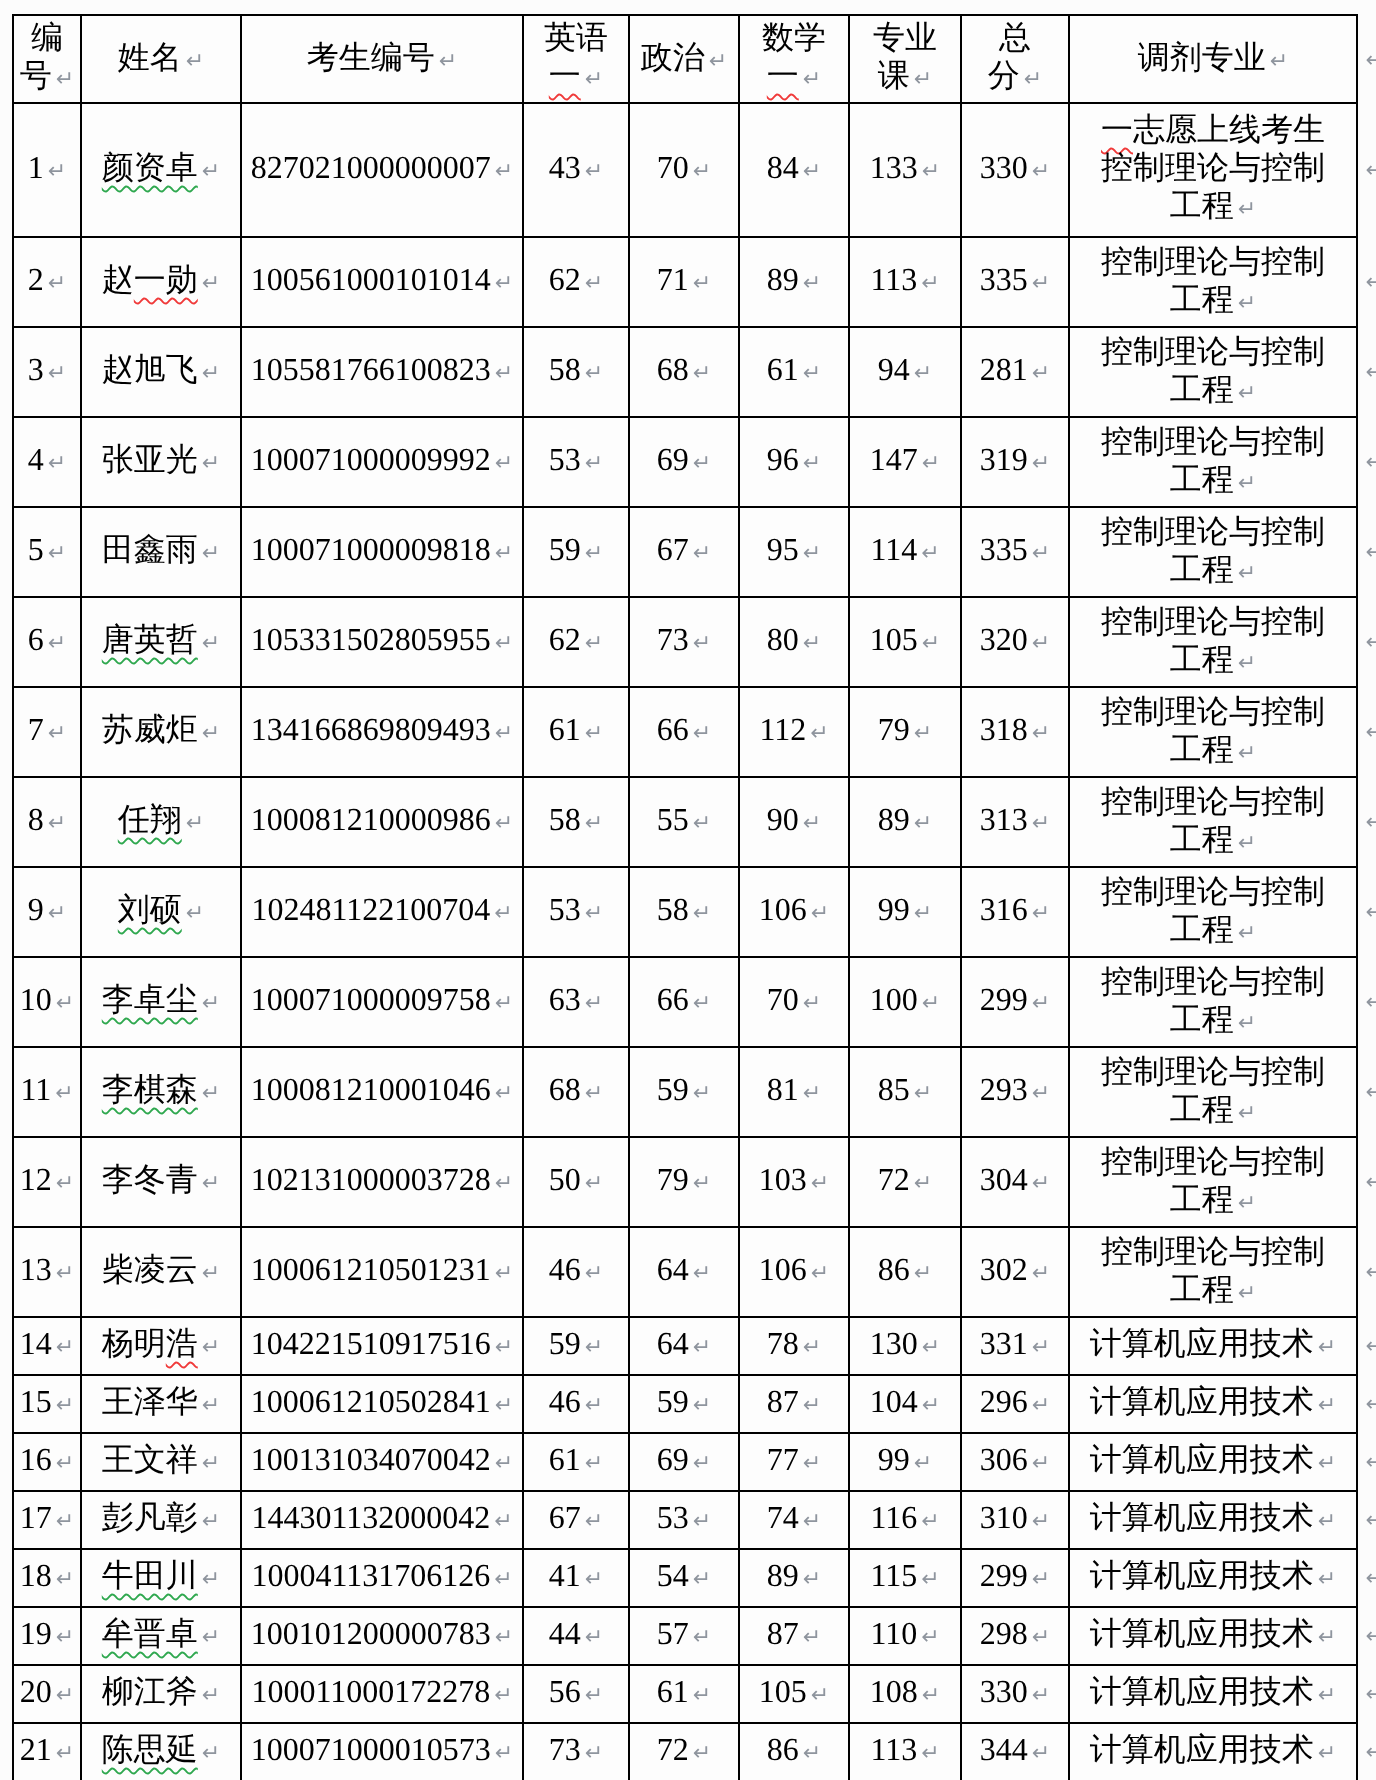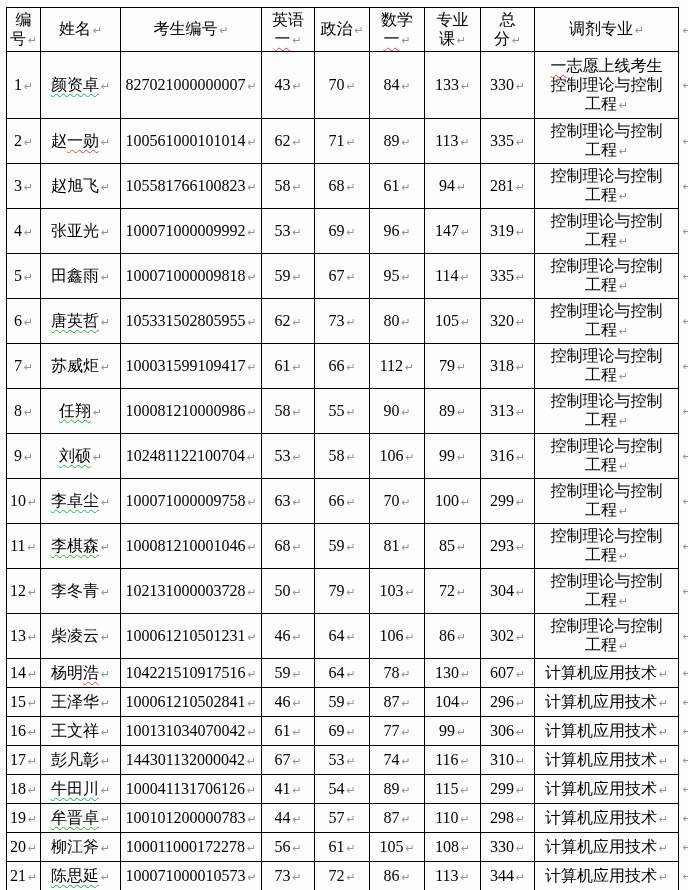--- a/index.html
+++ b/index.html
@@ -164,21 +164,21 @@
           <td><span>62</span><span class="pm">↵</span></td>
           <td><span>73</span><span class="pm">↵</span></td>
           <td><span>80</span><span class="pm">↵</span></td>
           <td><span>105</span><span class="pm">↵</span></td>
           <td><span>320</span><span class="pm">↵</span></td>
           <td><span>控制理论与控制</span><br><span>工程</span><span class="pm">↵</span><span class="row-end">↵</span></td>
         </tr>
         <tr class="h-mid">
           <td><span>7</span><span class="pm">↵</span></td>
           <td><span>苏威炬</span><span class="pm">↵</span></td>
-          <td><span>100031599109417</span><span class="pm">↵</span></td>
+          <td><span>134166869809493</span><span class="pm">↵</span></td>
           <td><span>61</span><span class="pm">↵</span></td>
           <td><span>66</span><span class="pm">↵</span></td>
           <td><span>112</span><span class="pm">↵</span></td>
           <td><span>79</span><span class="pm">↵</span></td>
           <td><span>318</span><span class="pm">↵</span></td>
           <td><span>控制理论与控制</span><br><span>工程</span><span class="pm">↵</span><span class="row-end">↵</span></td>
         </tr>
         <tr class="h-mid">
           <td><span>8</span><span class="pm">↵</span></td>
           <td><span class="wavy-green">任翔</span><span class="pm">↵</span></td>
@@ -246,21 +246,21 @@
           <td><span>控制理论与控制</span><br><span>工程</span><span class="pm">↵</span><span class="row-end">↵</span></td>
         </tr>
         <tr class="h-short">
           <td><span>14</span><span class="pm">↵</span></td>
           <td><span>杨明</span><span class="wavy-red">浩</span><span class="pm">↵</span></td>
           <td><span>104221510917516</span><span class="pm">↵</span></td>
           <td><span>59</span><span class="pm">↵</span></td>
           <td><span>64</span><span class="pm">↵</span></td>
           <td><span>78</span><span class="pm">↵</span></td>
           <td><span>130</span><span class="pm">↵</span></td>
-          <td><span>607</span><span class="pm">↵</span></td>
+          <td><span>331</span><span class="pm">↵</span></td>
           <td><span>计算机应用技术</span><span class="pm">↵</span><span class="row-end">↵</span></td>
         </tr>
         <tr class="h-short">
           <td><span>15</span><span class="pm">↵</span></td>
           <td><span>王泽华</span><span class="pm">↵</span></td>
           <td><span>100061210502841</span><span class="pm">↵</span></td>
           <td><span>46</span><span class="pm">↵</span></td>
           <td><span>59</span><span class="pm">↵</span></td>
           <td><span>87</span><span class="pm">↵</span></td>
           <td><span>104</span><span class="pm">↵</span></td>

